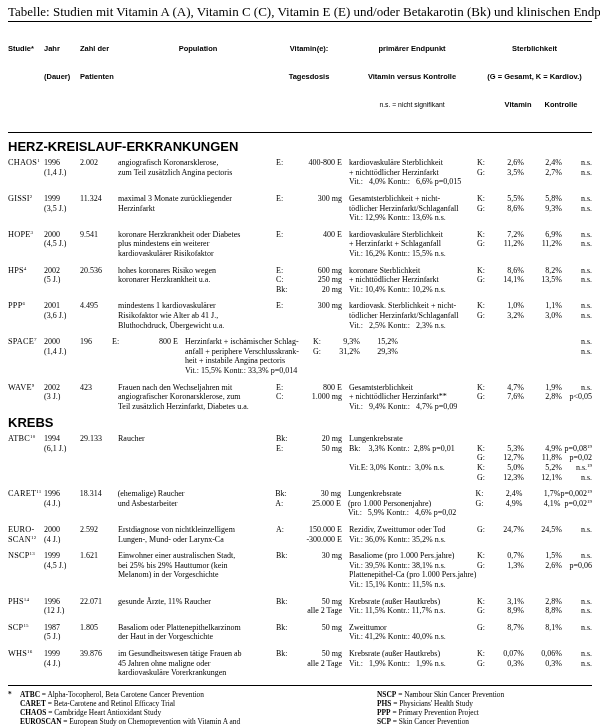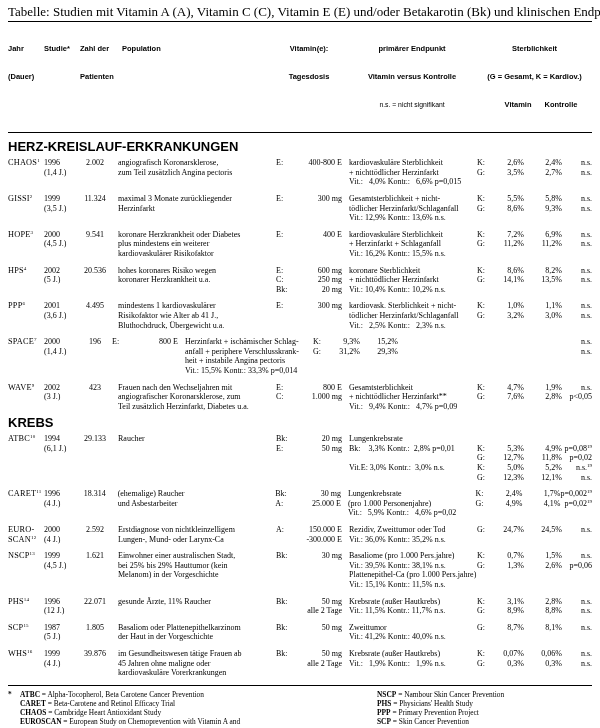--- a/index.html
+++ b/index.html
@@ -10,37 +10,37 @@
   .hrule{border:0;border-top:1px solid #000;margin:0}
   .hrule-thick{border:0;border-top:1.5px solid #000;margin:2px 0 0 0}
 
   
   .thead{display:flex;font-family:"Liberation Sans",sans-serif;font-weight:700;
          font-size:7.5px;line-height:9.2px;padding:4px 0 5px 0}
   .th{white-space:pre}
   .th-study{width:36px}
   .th-year{width:36px}
   .th-n{width:34px}
-  .th-pop{width:152px;text-align:left;margin-left:8px}
+  .th-pop{width:152px;text-align:center;margin-left:8px}
   .th-vit{width:66px;text-align:center;margin-left:2px}
   .th-end{width:126px;text-align:center;margin-left:7px}
   .th-mort{flex:1;text-align:center;margin-left:2px}
   .th-note{font-weight:400;font-size:6.8px}
   .mort-sub{display:flex;justify-content:center}
   .mort-sub span{display:inline-block;text-align:center}
 
   
   .table-body{}
   .section-heading{font-family:"Liberation Sans",sans-serif;font-weight:700;
                    font-size:13px;line-height:10px;margin:3px 0 6px 0}
   .row{display:flex;font-size:8px;line-height:9.6px;margin-bottom:7px}
   .c-study{width:36px}
   .study-line{font-size:8.3px;letter-spacing:.2px;white-space:pre}
   .c-year{width:36px;white-space:pre}
-  .c-n{width:30px;text-align:center;white-space:pre}
+  .c-n{width:30px;text-align:left;white-space:pre}
   .c-pop{width:156px;margin-left:8px}
   .pop-line{white-space:pre}
   .c-vit{width:66px;margin-left:2px}
   .vit-line{display:flex;justify-content:space-between;white-space:pre}
   .c-end{width:126px;margin-left:7px}
   .end-line{white-space:pre}
   .c-mort{flex:1;margin-left:2px}
   .mort-line{display:flex;white-space:pre}
   .ml-label{width:13px}
   .ml-vit{width:34px;text-align:right}
@@ -59,26 +59,26 @@
   .fn-desc{white-space:pre-line}
 </style>
 </head>
 <body>
 
 <div class="page">
   <div class="title">Tabelle: Studien mit Vitamin A (A), Vitamin C (C), Vitamin E (E) und/oder Betakarotin (Bk) und klinischen Endpunkten</div>
   <hr class="hrule">
 
   <div class="thead">
+    <div class="th th-study">
+      <div>Studie*</div>
+    </div>
     <div class="th th-year">
       <div>Jahr</div>
       <div>(Dauer)</div>
-    </div>
-    <div class="th th-study">
-      <div>Studie*</div>
     </div>
     <div class="th th-n">
       <div>Zahl der</div>
       <div>Patienten</div>
     </div>
     <div class="th th-pop">
       <div>Population</div>
     </div>
     <div class="th th-vit">
       <div>Vitamin(e):</div>

